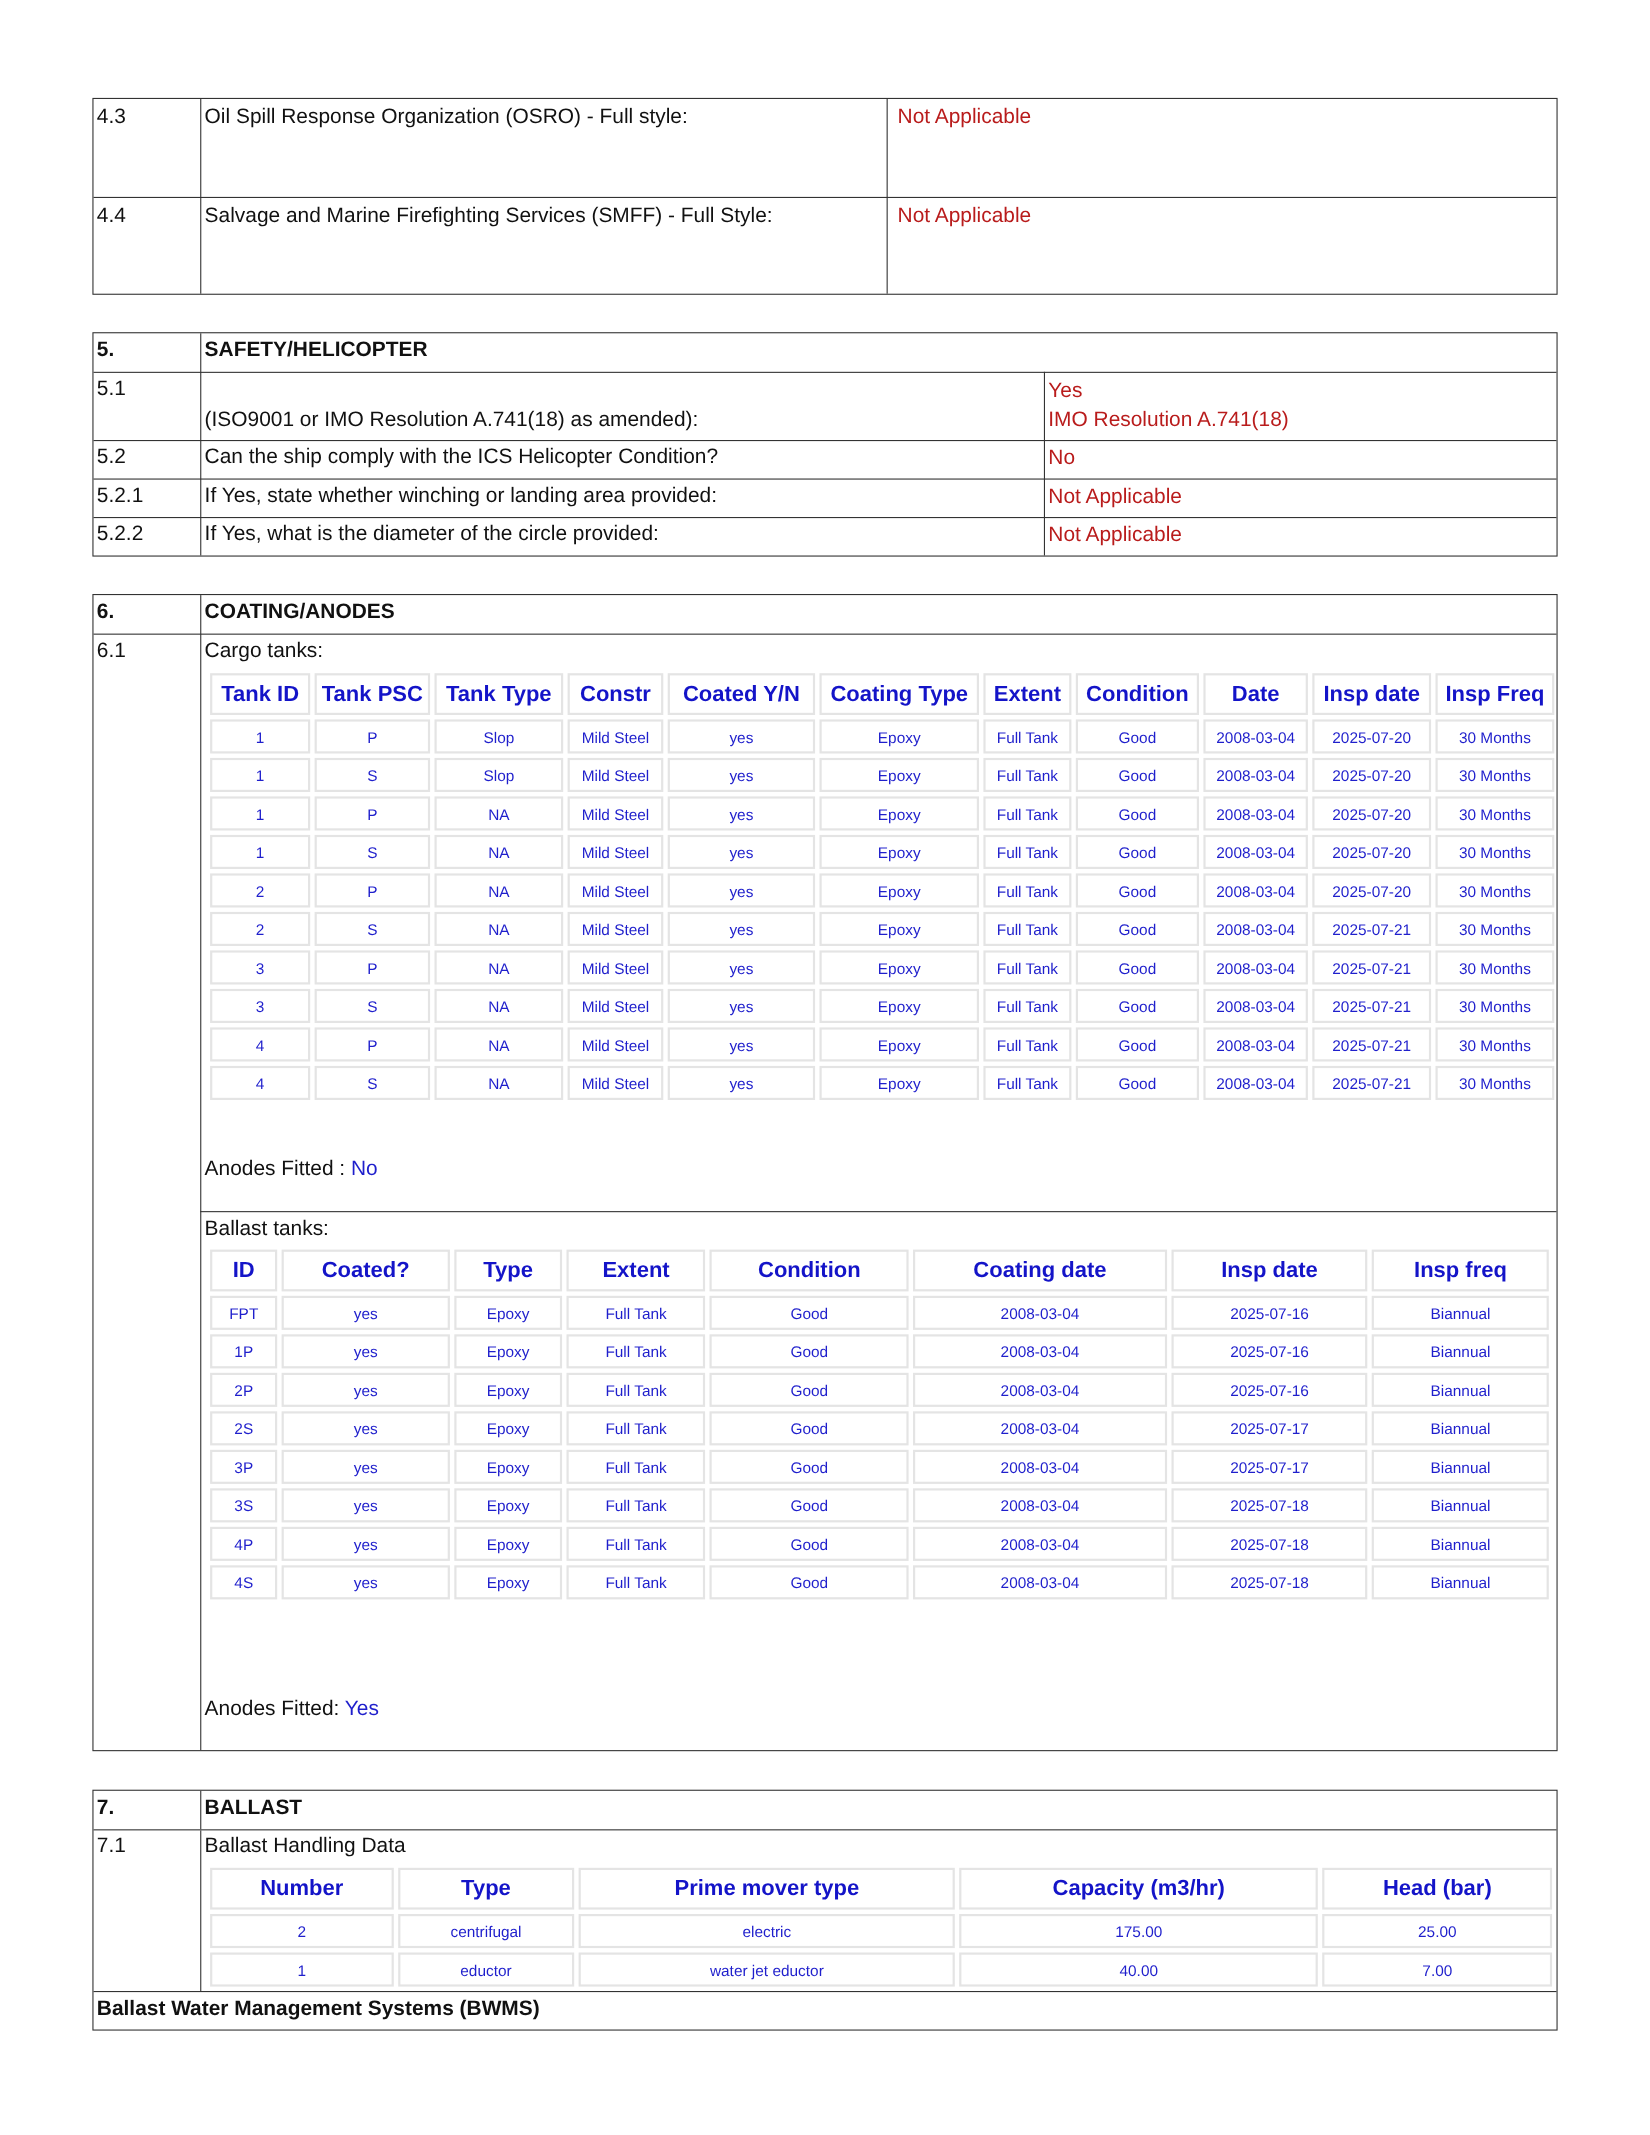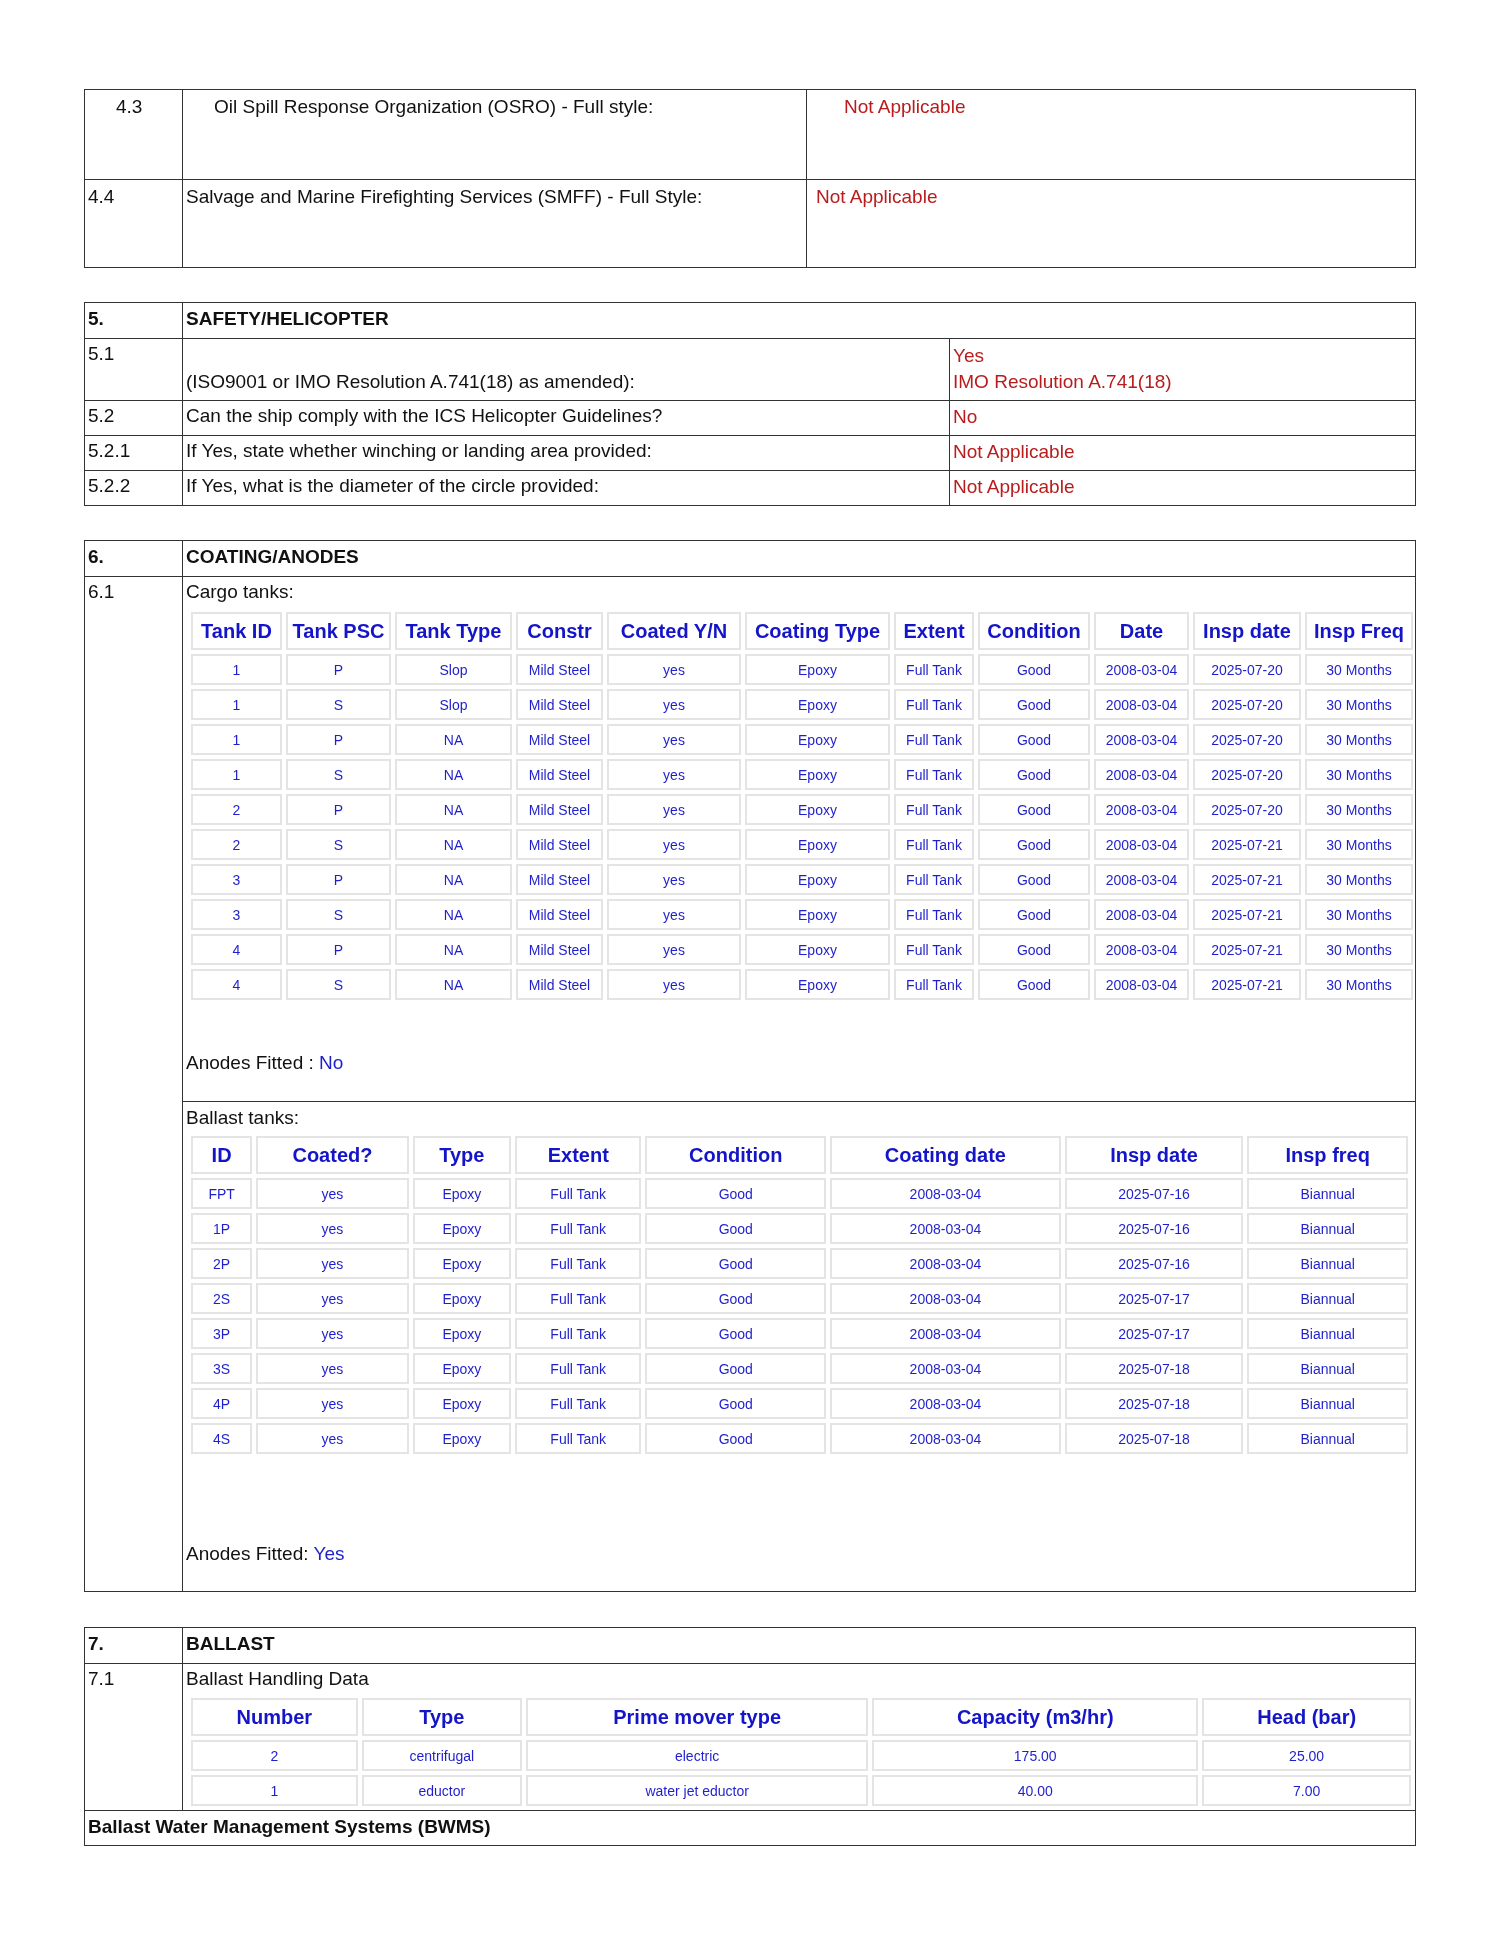--- a/index.html
+++ b/index.html
@@ -16,21 +16,21 @@
   .dt td, .dt th { border: 2px solid #e4e4e4; text-align: center; color: #1f1fcc; padding: 0; }
   .dt th { font-weight: bold; font-size: 20px; height: 34px; color: #1414c8; }
   .dt td { font-size: 14px; height: 27px; }
   .sub { position: absolute; font-size: 19px; }
   .blue { color: #1f1fcc; }
 </style>
 </head>
 <body>
 
 <div class="blk" style="top:89px;height:179px;">
-  <div class="row" style="top:0;height:89px;margin-left:28px;">
+  <div class="row" style="top:0;height:89px;">
     <span class="num">4.3</span>
     <span class="lbl">Oil Spill Response Organization (OSRO) - Full style:</span>
     <span class="ans" style="left:731px;top:4px;">Not Applicable</span>
   </div>
   <div class="row bt" style="top:89px;height:89px;">
     <span class="num">4.4</span>
     <span class="lbl">Salvage and Marine Firefighting Services (SMFF) - Full Style:</span>
     <span class="ans" style="left:731px;top:4px;">Not Applicable</span>
   </div>
   <div class="vline" style="left:97px;"></div>
@@ -48,21 +48,21 @@
       <br>
       <span>(ISO9001 or IMO Resolution A.741(18) as amended):</span>
     </span>
     <span class="ans" style="left:868px;top:4px;">
       <span>Yes</span><br>
       <span>IMO Resolution A.741(18)</span>
     </span>
   </div>
   <div class="row bt" style="top:97px;height:35px;">
     <span class="num" style="top:4px;">5.2</span>
-    <span class="lbl" style="top:4px;">Can the ship comply with the ICS Helicopter Guidelines?</span>
+    <span class="lbl" style="top:4px;">Can the ship comply with the ICS Helicopter Condition?</span>
     <span class="ans" style="left:868px;top:3px;">No</span>
   </div>
   <div class="row bt" style="top:132px;height:35px;">
     <span class="num" style="top:4px;">5.2.1</span>
     <span class="lbl" style="top:4px;">If Yes, state whether winching or landing area provided:</span>
     <span class="ans" style="left:868px;top:3px;">Not Applicable</span>
   </div>
   <div class="row bt" style="top:167px;height:35px;">
     <span class="num" style="top:4px;">5.2.2</span>
     <span class="lbl" style="top:4px;">If Yes, what is the diameter of the circle provided:</span>

